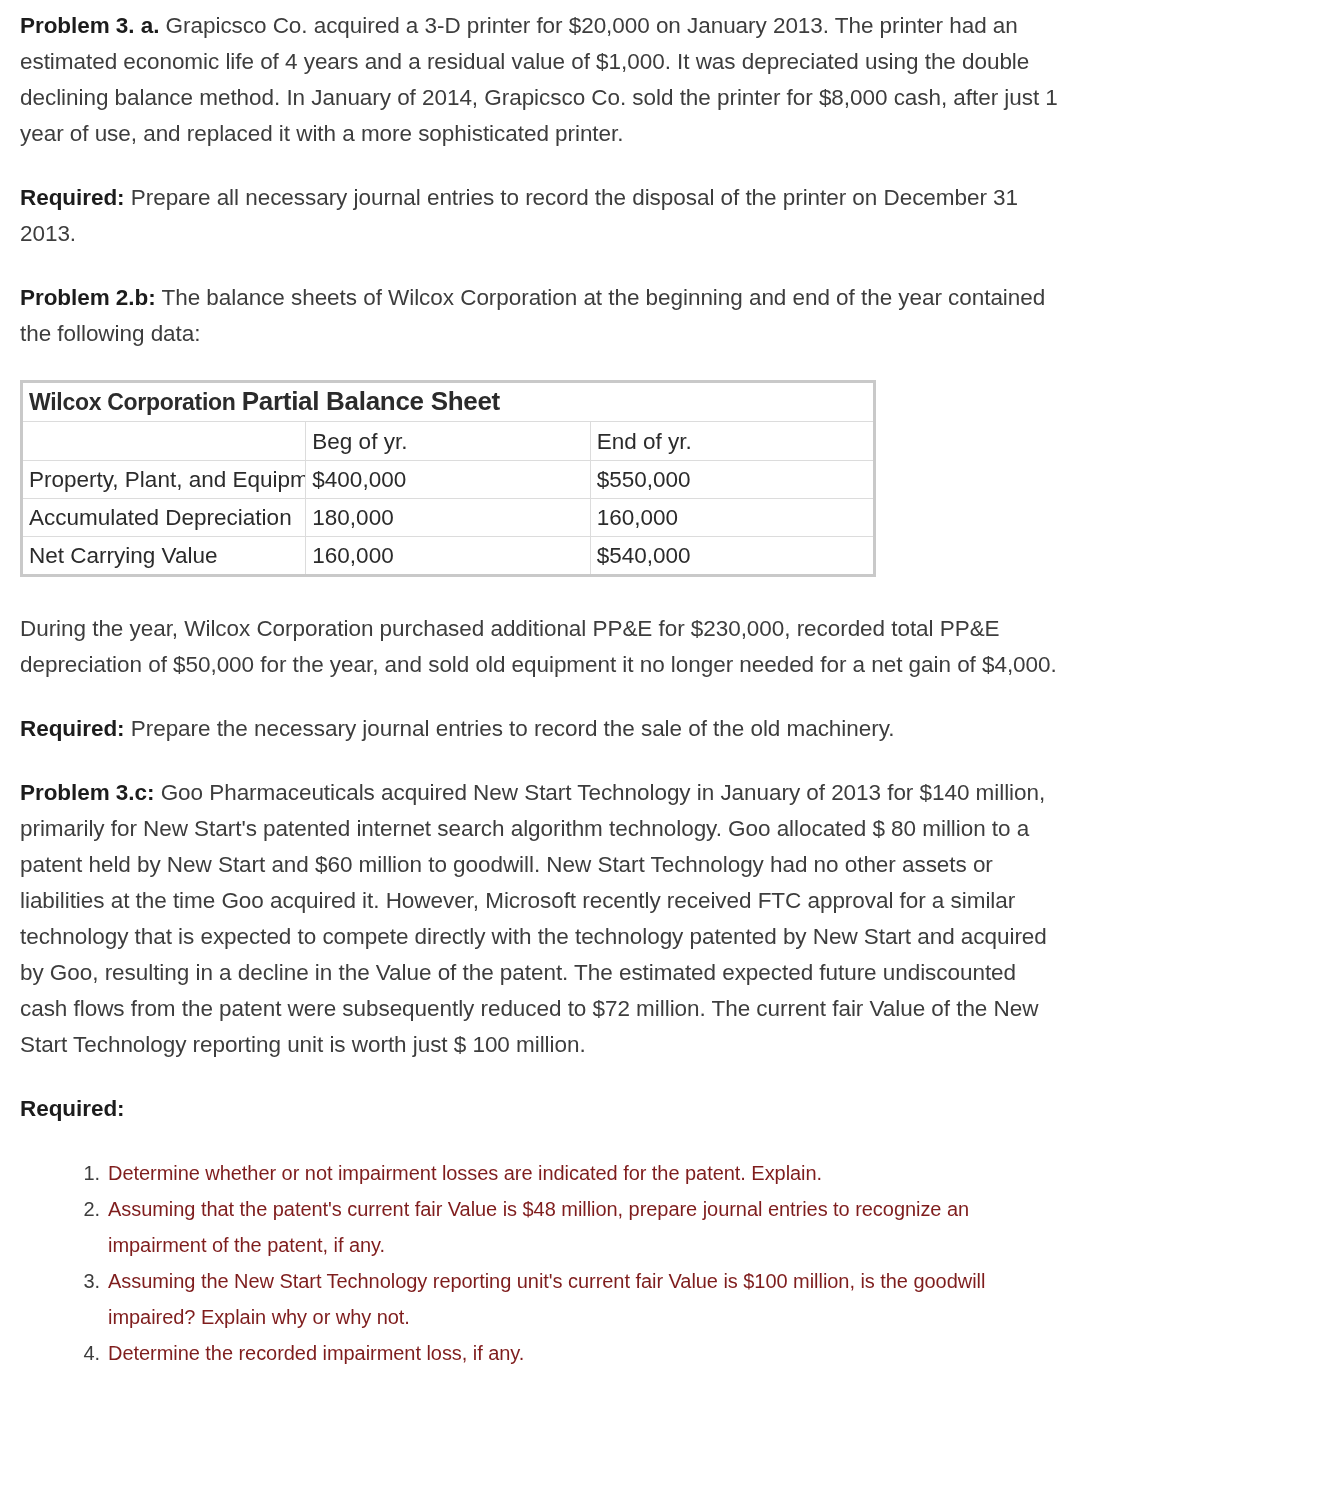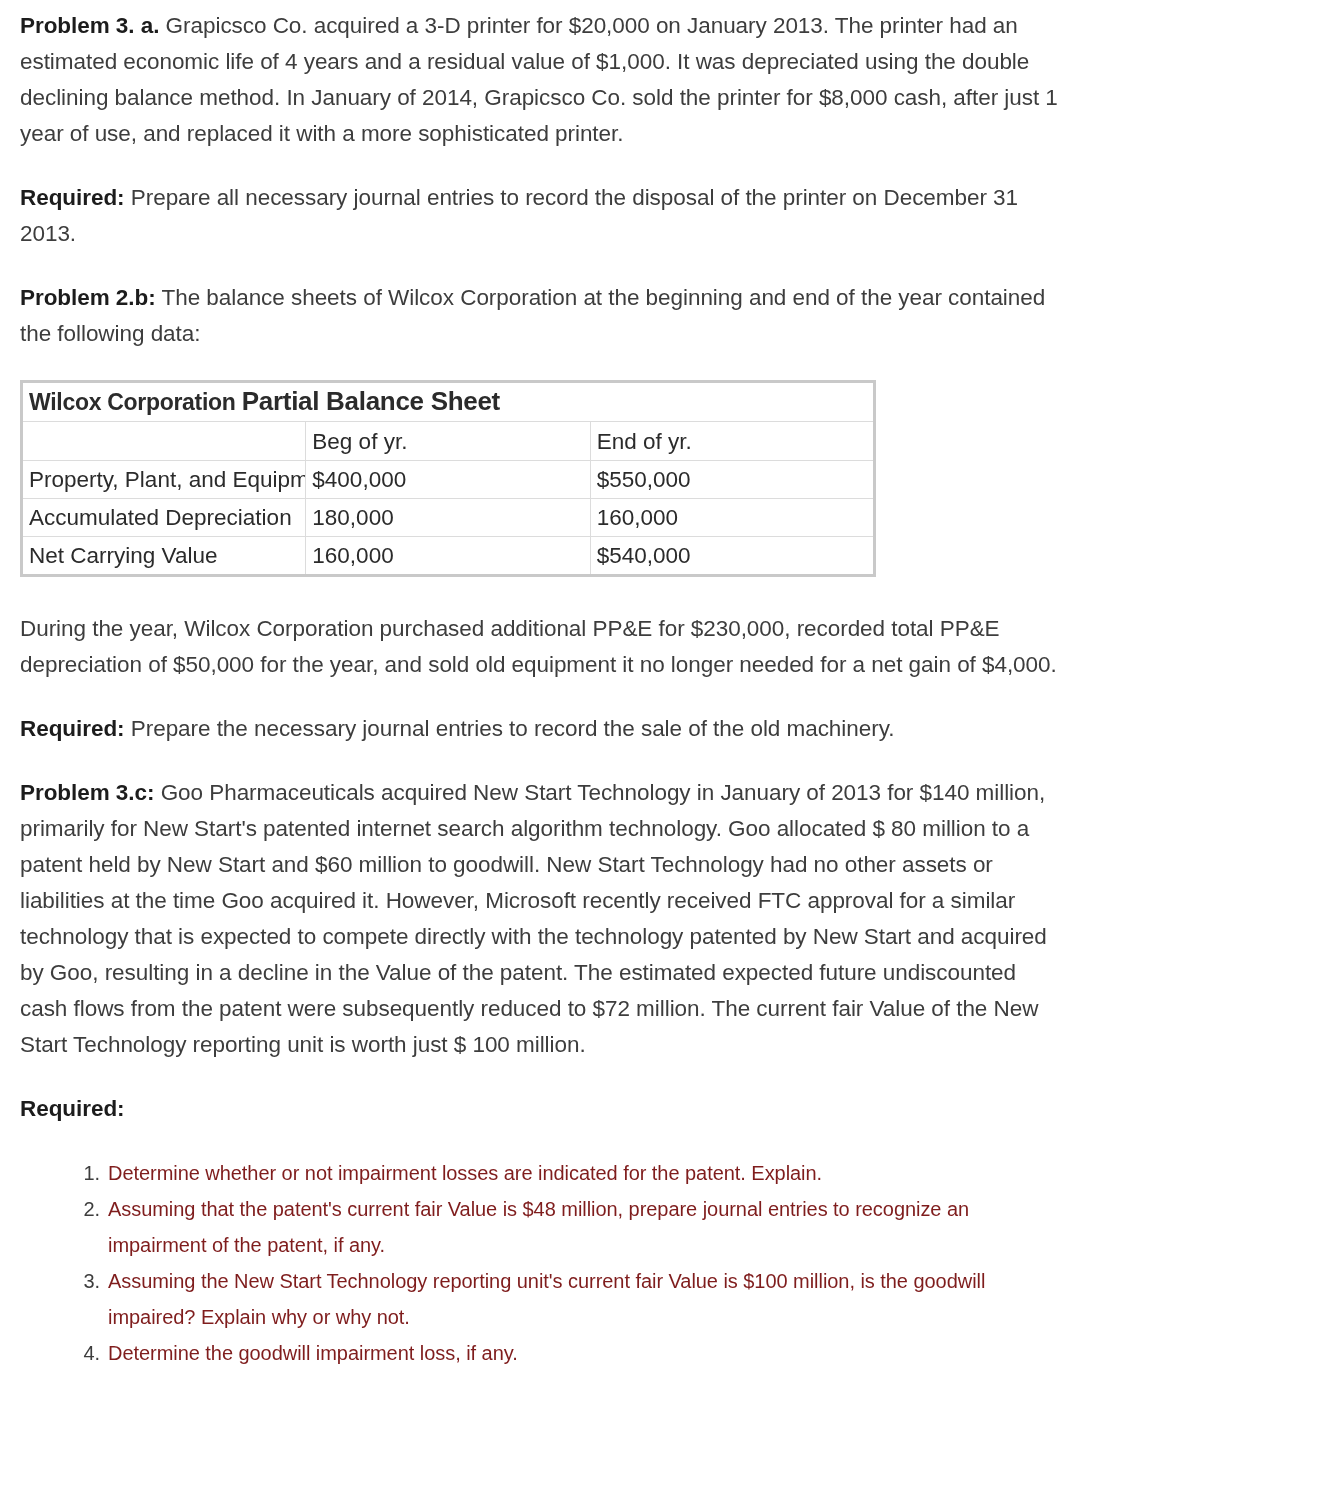--- a/index.html
+++ b/index.html
@@ -150,16 +150,16 @@
   <p class="para"><span class="lead">Required:</span><span> Prepare the necessary journal entries to record the sale of the old machinery.</span></p>
 
   <p class="para"><span class="lead">Problem 3.c:</span><span> Goo Pharmaceuticals acquired New Start Technology in January of 2013 for $140 million, primarily for New Start's patented internet search algorithm technology. Goo allocated $ 80 million to a patent held by New Start and $60 million to goodwill. New Start Technology had no other assets or liabilities at the time Goo acquired it. However, Microsoft recently received FTC approval for a similar technology that is expected to compete directly with the technology patented by New Start and acquired by Goo, resulting in a decline in the Value of the patent. The estimated expected future undiscounted cash flows from the patent were subsequently reduced to $72 million. The current fair Value of the New Start Technology reporting unit is worth just $ 100 million.</span></p>
 
   <p class="para req-heading"><span class="lead">Required:</span></p>
 
   <ol class="req-list">
     <li>Determine whether or not impairment losses are indicated for the patent. Explain.</li>
     <li>Assuming that the patent's current fair Value is $48 million, prepare journal entries to recognize an impairment of the patent, if any.</li>
     <li>Assuming the New Start Technology reporting unit's current fair Value is $100 million, is the goodwill impaired? Explain why or why not.</li>
-    <li>Determine the goodwill impairment loss, if any.</li>
+    <li>Determine the recorded impairment loss, if any.</li>
   </ol>
 
 </div>
 
 </body></html>

